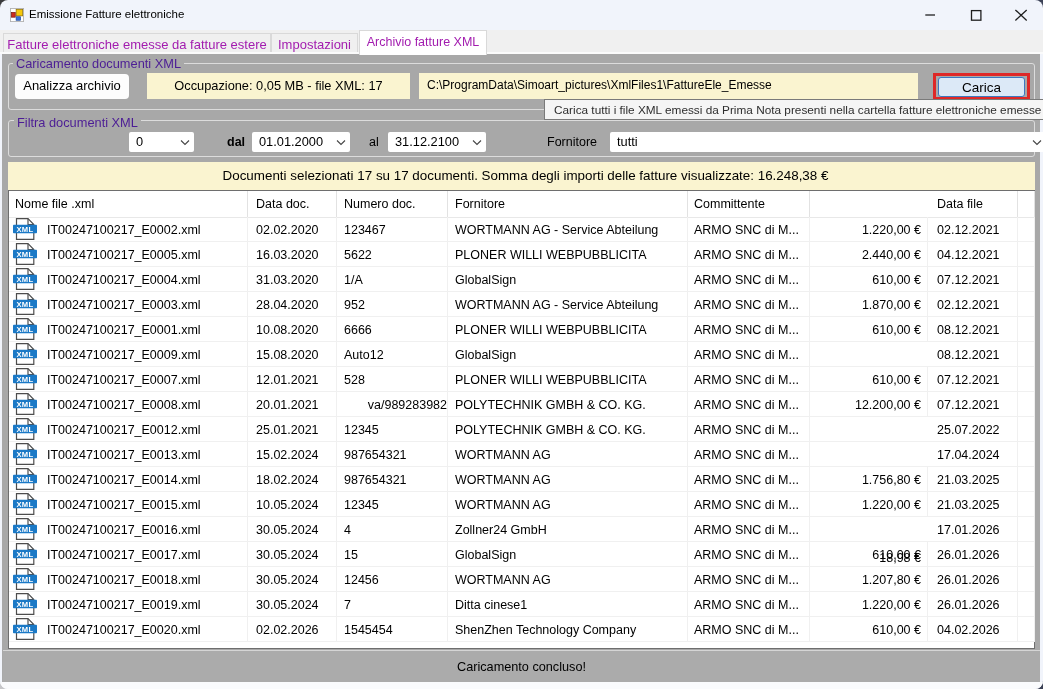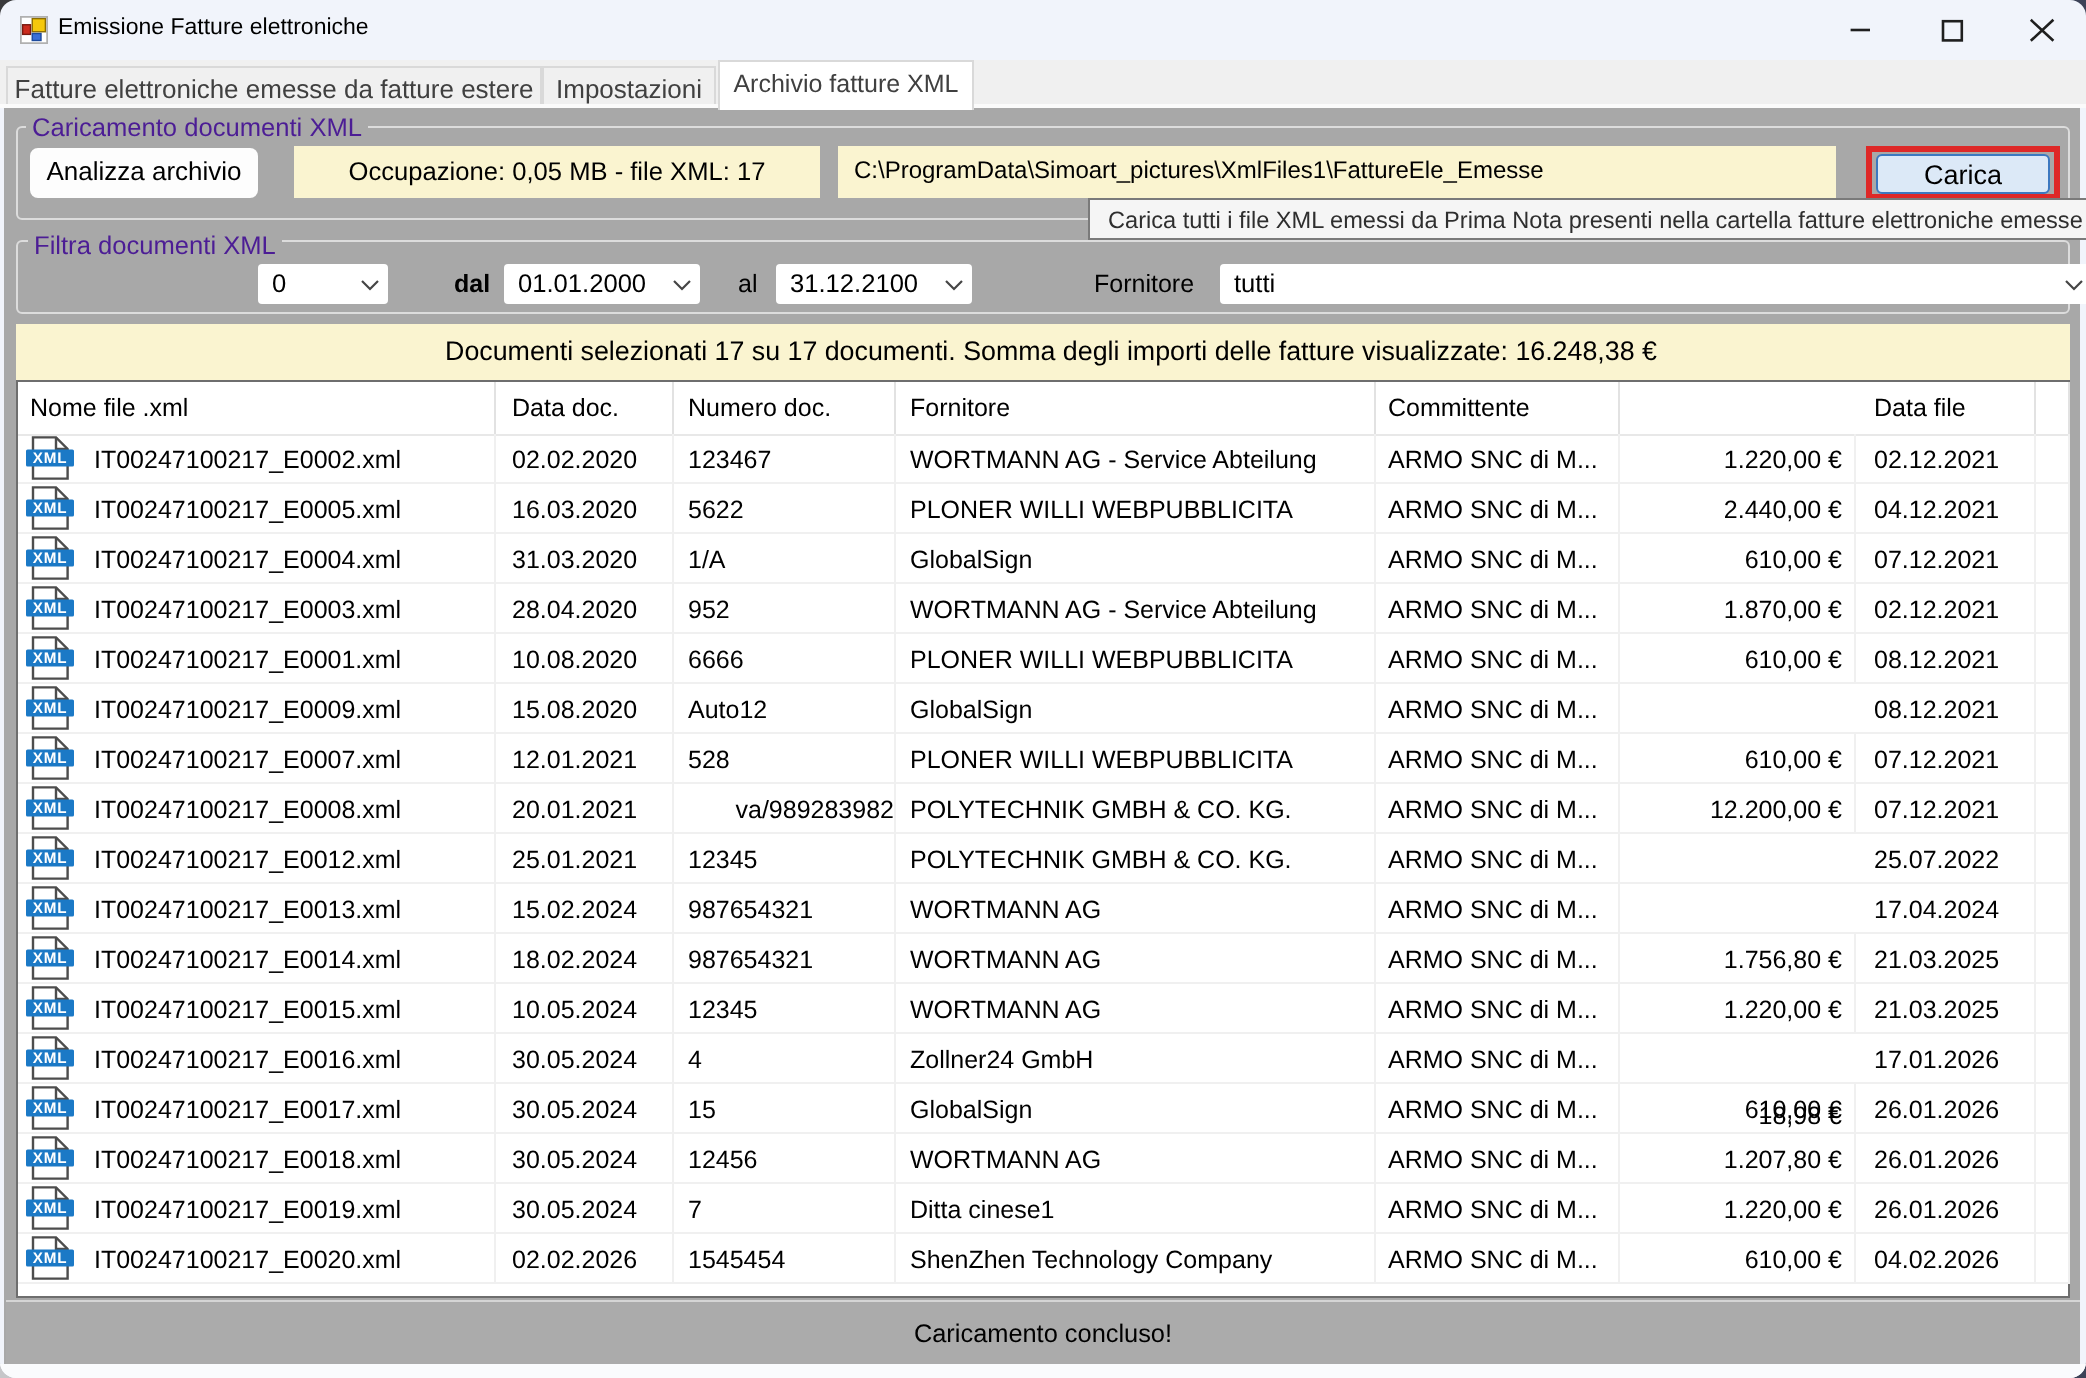--- a/index.html
+++ b/index.html
@@ -8,21 +8,21 @@
 .corner { position:absolute; z-index:0; }
 #win { position:absolute; z-index:1; left:0; top:0; width:1043px; height:689px;
   background:#f1f4fb; border-radius:8px; overflow:hidden; }
 
 #title { position:absolute; left:29px; top:8px; font-size:11.5px; color:#000; }
 #appicon { position:absolute; left:10px; top:8px; width:14px; height:14px; }
 
 #tabstrip { position:absolute; left:0; top:30px; width:1043px; height:22px; background:#f0f0f0; }
 #substrip { position:absolute; left:0; top:52px; width:1043px; height:2px; background:#fbfbfb; z-index:1; }
 .tab { position:absolute; top:3px; height:21px; background:#f0f0f0; border:1px solid #d9d9d9; border-bottom:none;
-  font-size:13px; color:#404040; padding-top:3px; white-space:nowrap; text-align:center; }
+  font-size:13px; color:#a21caf; padding-top:3px; white-space:nowrap; text-align:center; }
 .tab.sel { top:0; height:25px; background:#fff; z-index:2; padding-top:4px; font-size:12.5px; }
 
 #page { position:absolute; left:2px; top:54px; width:1038px; height:628px; background:#a8a8a8; }
 #inner { position:absolute; left:1px; top:0; width:1037px; height:628px; }
 .group { position:absolute; border:1px solid #dcdcdc; border-radius:3px; }
 .grouplabel { position:absolute; background:#a8a8a8; font-size:12.8px; padding:0 3px; color:#4c1d95; z-index:3; }
 .yellow { position:absolute; background:#faf4d0; color:#000; white-space:nowrap; }
 .btn { position:absolute; background:#fdfdfd; border-radius:4px; font-size:13px; color:#000; text-align:center; }
 #carica-ring { position:absolute; left:930px; top:19px; width:97px; height:27px; border:3px solid #de2827; }
 #carica { position:absolute; left:935px; top:23px; width:87px; height:20px; background:#dce9f7; border:1px solid #3c78c0; border-radius:3px; font-size:13.5px; text-align:center; padding-top:2px; }

